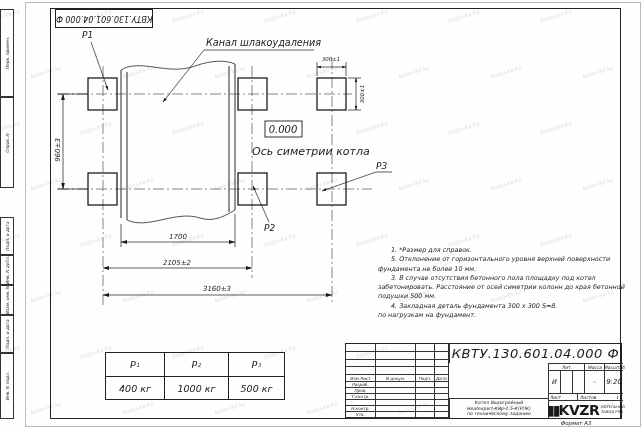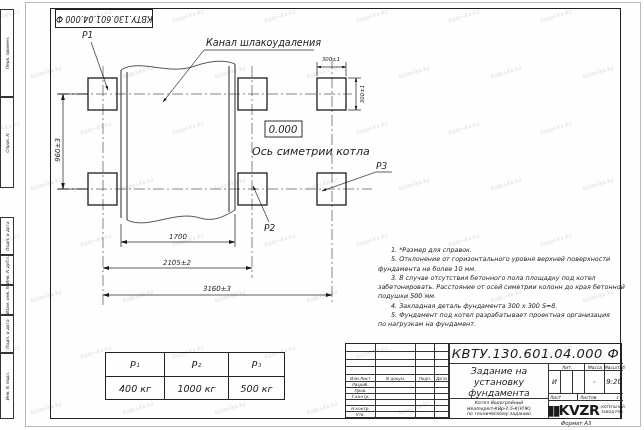--- a/index.html
+++ b/index.html
@@ -277,21 +277,20 @@
   </div>
 
   <div class="notes">
     <div class="num">1. *Размер для справок.</div>
     <div class="num">5. Отклонение от горизонтального уровня верхней поверхности</div>
     <div>фундамента не более 10 мм.</div>
     <div class="num">3. В случае отсутствия бетонного пола площадку под котел</div>
     <div>забетонировать. Расстояние от осей симетрии колонн до края бетонной</div>
     <div>подушки 500 мм.</div>
     <div class="num">4. Закладная деталь фундамента 300 x 300 S=8.</div>
-    <div class="num">5. Фундамент под котел разрабатывает проектная организация</div>
     <div>по нагрузкам на фундамент.</div>
   </div>
 
   <div class="tb">
     <div class="leftgrid">
       <div></div>
         <div></div>
         <div></div>
         <div></div>
       <div></div>
@@ -331,25 +330,20 @@
         <div></div>
         <div></div>
       <div>Утв.</div>
         <div></div>
         <div></div>
         <div></div>
     </div>
 
     <div class="docnum">КВТУ.130.601.04.000 Ф</div>
 
-    <div class="title-cell">
-      <span>Задание на</span>
-      <span>установку</span>
-      <span>фундамента</span>
-    </div>
 
     <div class="product-cell">
       <span>Котел Водогрейный</span>
       <span>Heatexpert-КВр-1,5-К(РПК)</span>
       <span>по техническому заданию</span>
     </div>
 
     <div class="abs cell lbl ctr" style="left:202px;top:19px;width:36px;height:7px;font-size:4.4px;">Лит.</div>
     <div class="abs cell lbl ctr" style="left:238px;top:19px;width:20px;height:7px;font-size:4.4px;">Масса</div>
     <div class="abs cell lbl ctr" style="left:258px;top:19px;width:19px;height:7px;font-size:4.4px;">Масштаб</div>

